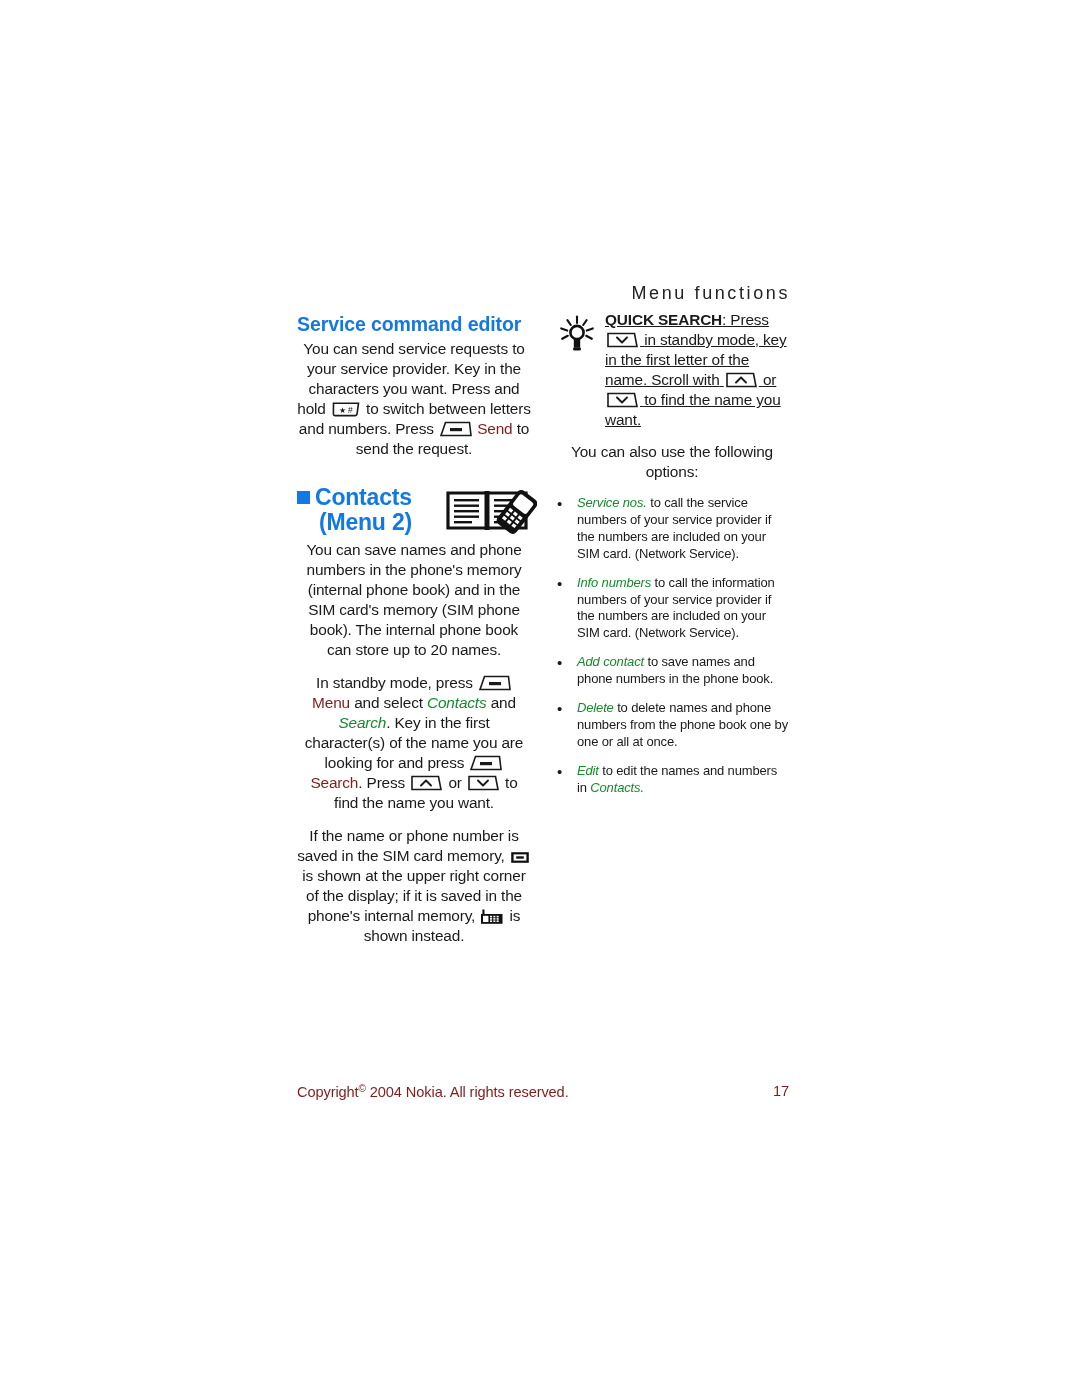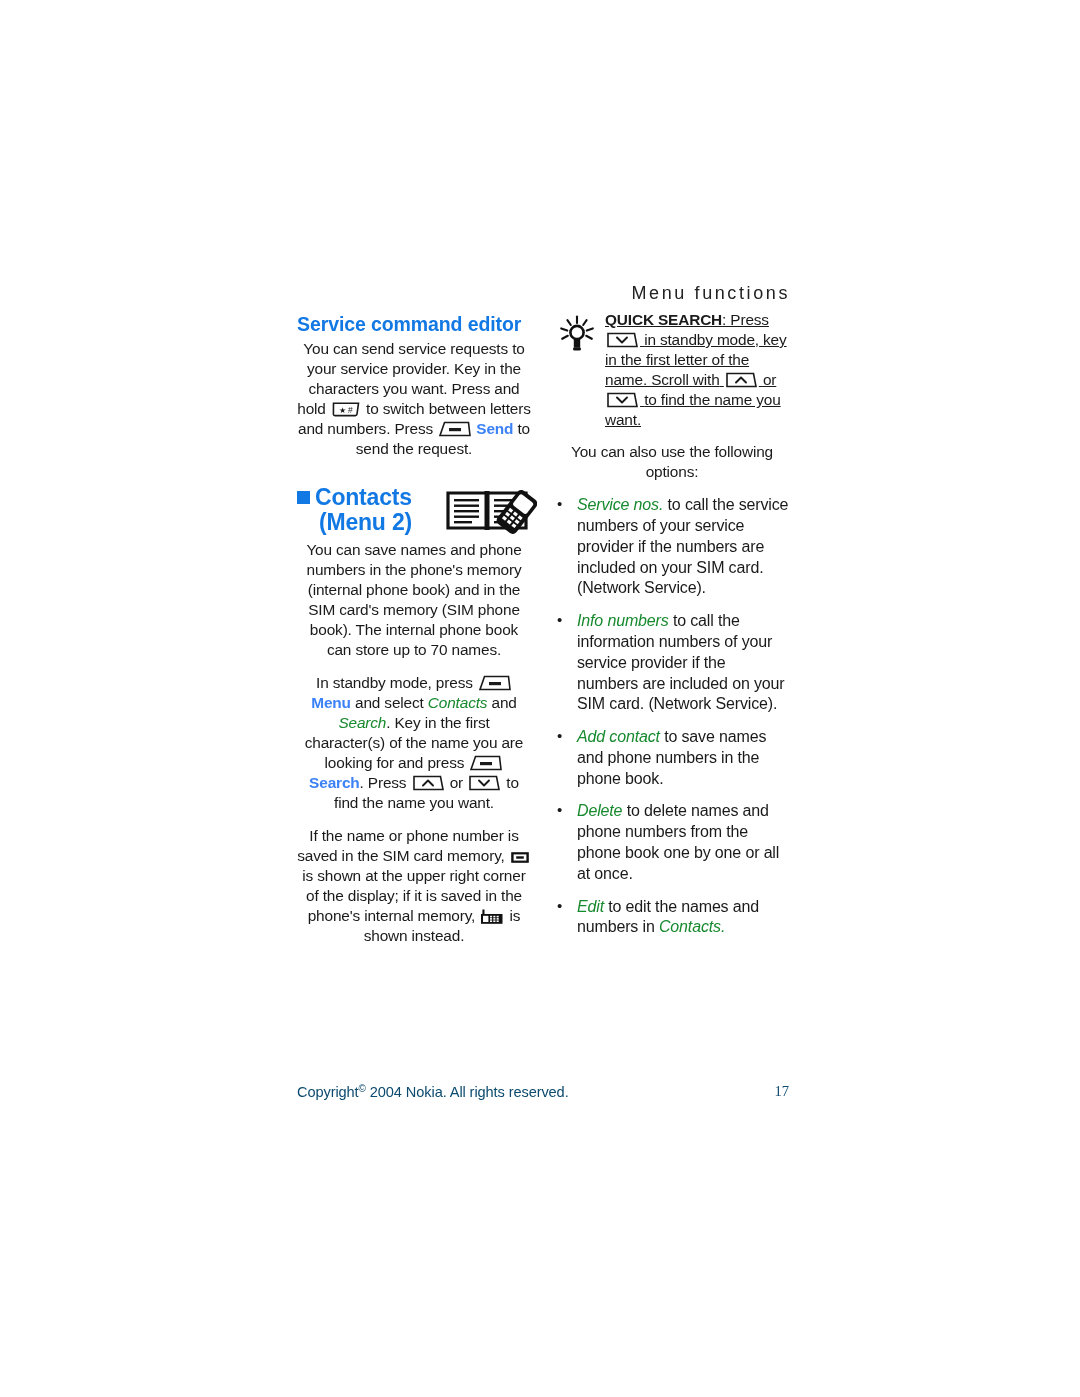--- a/index.html
+++ b/index.html
@@ -81,21 +81,21 @@
   }
 
   p.body {
     font-size: 15.4px;
     line-height: 1.30;
     margin: 0 0 13px 0;
     color: #1a1a1a;
     text-align: center;
     letter-spacing: -0.15px;
   }
-  .green-b { color: #3b82f6; font-weight: bold; }
+  .green-b { color: #7f1d1d; font-weight: normal; }
   .green-i { color: #17892e; font-style: italic; }
 
   
   .tip {
     position: relative;
     padding-left: 50px;
     margin-bottom: 12px;
     text-decoration: underline;
   }
   .tip p {
@@ -114,21 +114,21 @@
 
   
   ul.opts {
     list-style: none;
     margin: 0;
     padding: 0;
   }
   ul.opts li {
     position: relative;
     padding-left: 22px;
-    font-size: 16px;
+    font-size: 13px;
     line-height: 1.30;
     margin-bottom: 12px;
     letter-spacing: -0.15px;
   }
   ul.opts li::before {
     content: "\2022";
     position: absolute;
     left: 2px;
     top: -1px;
     font-size: 15px;
@@ -152,27 +152,27 @@
   }
   .chapter-wrap { position: relative; }
 
   
   .footer {
     position: absolute;
     left: 297px;
     top: 1083px;
     width: 492px;
     font-size: 14.6px;
-    color: #0c4a6e;
+    color: #7f1d1d;
     display: flex;
     justify-content: space-between;
     letter-spacing: -0.1px;
   }
   .footer .copy { white-space: nowrap; }
-  .footer .pageno { font-weight: 400; font-family: Liberation Serif, serif; }
+  .footer .pageno { font-weight: 400; }
   sup.cmark { font-size: 10px; vertical-align: 5px; }
 </style>
 </head>
 <body>
 
 <div class="page">
 
   <div class="running-header">Menu functions</div>
 
   <div class="columns">
@@ -237,21 +237,21 @@
                 <rect x="76" y="33" width="4" height="3.2"></rect>
                 <rect x="64" y="38" width="4" height="3.2"></rect>
                 <rect x="70" y="38" width="4" height="3.2"></rect>
                 <rect x="76" y="38" width="4" height="3.2"></rect>
               </g>
             </g>
           </svg>
         </span>
       </div>
 
-      <p class="body">You can save names and phone numbers in the phone's memory (internal phone book) and in the SIM card's memory (SIM phone book). The internal phone book can store up to 70 names.</p>
+      <p class="body">You can save names and phone numbers in the phone's memory (internal phone book) and in the SIM card's memory (SIM phone book). The internal phone book can store up to 20 names.</p>
 
 
       <p class="body">
         <span>In standby mode, press</span>
         <span class="key">
           <svg width="33" height="18" viewBox="0 0 33 18">
             <path d="M6.5 2.5 H30.5 L32 15.5 H2 Z" fill="none" stroke="#1a1a1a" stroke-width="1.6"></path>
             <rect x="11" y="8" width="12" height="3.2" fill="#1a1a1a"></rect>
           </svg>
         </span>

